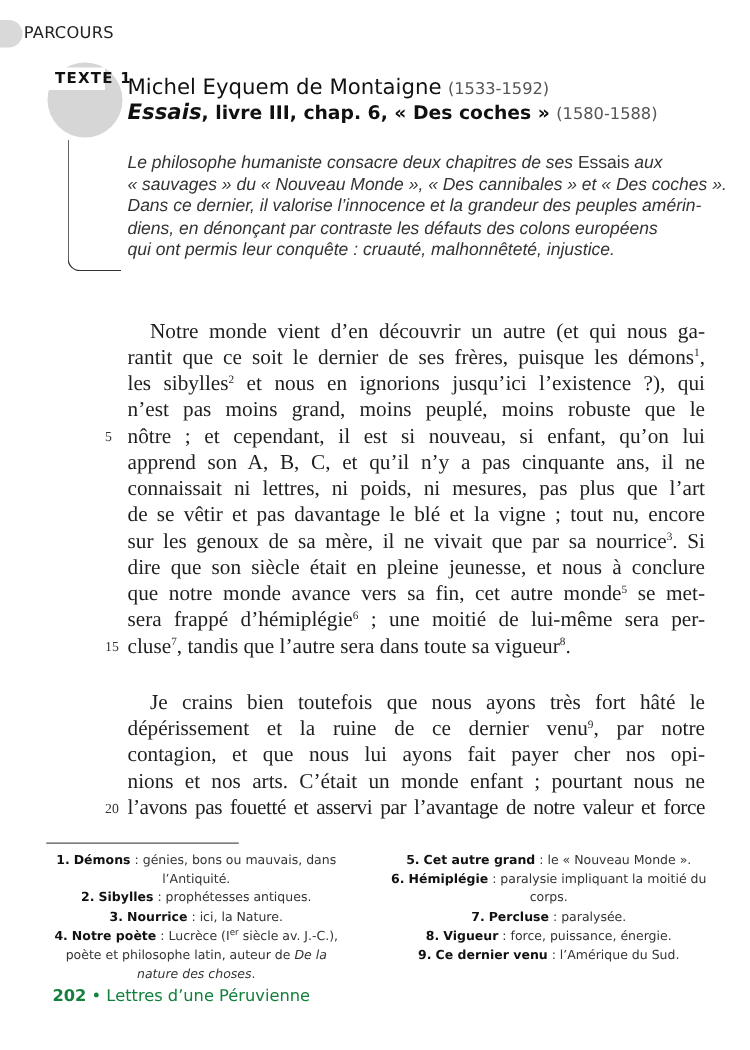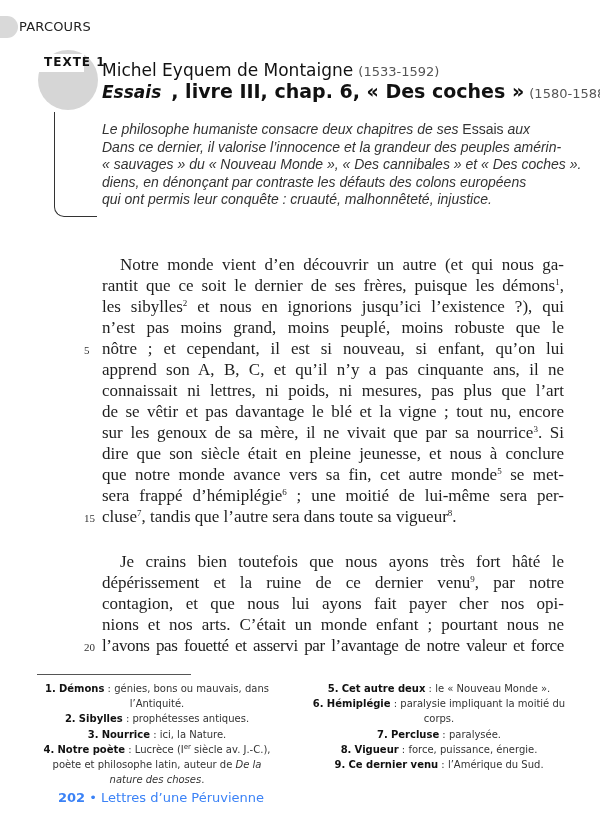--- a/index.html
+++ b/index.html
@@ -13,21 +13,21 @@
   .texte-circle { position:absolute; left:38px; top:50px; width:60px; height:60px; border-radius:50%; background:#d6d6d6; }
   .texte-label-bg { position:absolute; left:30px; top:54px; width:54px; height:18px; background:#ffffff; }
   .texte-label { position:absolute; left:32px; top:55px; font-family:"DejaVu Sans", sans-serif; font-weight:bold; font-size:12px; letter-spacing:1px; color:#111;margin-left:12px; }
 
   
   .title-line1 { position:absolute; left:102px; top:60px; white-space:nowrap; font-family:"DejaVu Sans", sans-serif; }
   .title-line2 { position:absolute; left:102px; top:80px; white-space:nowrap; font-family:"DejaVu Sans", sans-serif; }
   .author { font-weight:normal; font-size:17px; color:#111; }
   .dates { font-size:13px; color:#555; }
   .work-em { font-weight:bold; font-style:italic; font-size:17px; color:#111; }
-  .work { font-weight:bold; font-size:19px; color:#111;padding-left:10px; }
+  .work { font-weight:bold; font-size:15px; color:#111; }
 
   
   .intro-bracket { position:absolute; left:54px; top:112px; width:42px; height:104px; border-left:1.5px solid #333; border-bottom:1.5px solid #333; border-bottom-left-radius:10px; }
   .intro { position:absolute; left:102px; top:121px; width:480px; font-family:Liberation Sans, sans-serif; font-style:italic; font-size:14px; line-height:17.5px; color:#333; }
   .intro .upright { font-style:normal; }
 
   
   .main { position:absolute; left:102px; top:230px; width:462px; font-family:"Liberation Serif", "DejaVu Serif", serif; font-size:17px; line-height:21px; color:#1e1e1e; }
   .line { position:relative; height:21px; white-space:nowrap; text-align:justify; text-align-last:justify; }
   .line.last { text-align-last:left; }
@@ -37,21 +37,21 @@
 
   
   .fn-rule { position:absolute; left:37px; top:674px; width:154px; height:1px; background:#555; }
   .fn-col { position:absolute; top:681px; font-family:"DejaVu Sans", sans-serif; font-size:10px; line-height:15.2px; color:#333;text-align:center; }
   .fn-col.left { left:37px; width:240px; }
   .fn-col.right { left:309px; width:260px; }
   .fn-term { font-weight:bold; color:#111; }
   .fn-col i { font-style:italic; }
 
   
-  .footer { position:absolute; left:58px; top:790px; font-family:"DejaVu Sans", sans-serif; font-size:13px; color:#3b82f6; }
+  .footer { position:absolute; left:42px; top:790px; font-family:"DejaVu Sans", sans-serif; font-size:13px; color:#15803d; }
   .footer .pnum { font-weight:bold; }
 </style>
 </head>
 <body>
 
 <div class="parcours-tab"></div>
 <div class="parcours-label">PARCOURS</div>
 
 <div class="texte-circle"></div>
 <div class="texte-label-bg"></div>
@@ -62,22 +62,22 @@
   <span class="dates">(1533-1592)</span>
 </div>
 <div class="title-line2">
   <span class="work-em">Essais</span><span class="work">, livre III, chap. 6, « Des coches »</span>
   <span class="dates">(1580-1588)</span>
 </div>
 
 <div class="intro-bracket"></div>
 <div class="intro">
   <div><span>Le philosophe humaniste consacre deux chapitres de ses </span><span class="upright">Essais</span><span> aux</span></div>
+  <div>« sauvages » du « Nouveau Monde », « Des cannibales » et « Des coches ».</div>
   <div>Dans ce dernier, il valorise l’innocence et la grandeur des peuples amérin-</div>
-  <div>« sauvages » du « Nouveau Monde », « Des cannibales » et « Des coches ».</div>
   <div>diens, en dénonçant par contraste les défauts des colons européens</div>
   <div>qui ont permis leur conquête : cruauté, malhonnêteté, injustice.</div>
 </div>
 
 <div class="main">
   <div class="line indent"><span>Notre monde vient d’en découvrir un autre (et qui nous ga-</span></div>
   <div class="line"><span>rantit que ce soit le dernier de ses frères, puisque les démons</span><sup>1</sup><span>,</span></div>
   <div class="line"><span>les sibylles</span><sup>2</sup><span> et nous en ignorions jusqu’ici l’existence ?), qui</span></div>
   <div class="line"><span>n’est pas moins grand, moins peuplé, moins robuste que le</span></div>
   <div class="line"><span class="lnum">5</span><span>nôtre ; et cependant, il est si nouveau, si enfant, qu’on lui</span></div>
@@ -97,21 +97,21 @@
 </div>
 
 <div class="fn-rule"></div>
 <div class="fn-col left">
   <div><span class="fn-term">1.</span> <span class="fn-term">Démons</span><span> : génies, bons ou mauvais, dans l’Antiquité.</span></div>
   <div><span class="fn-term">2.</span> <span class="fn-term">Sibylles</span><span> : prophétesses antiques.</span></div>
   <div><span class="fn-term">3.</span> <span class="fn-term">Nourrice</span><span> : ici, la Nature.</span></div>
   <div><span class="fn-term">4.</span> <span class="fn-term">Notre poète</span><span> : Lucrèce (</span><span>I</span><sup style="font-size:7px;vertical-align:4px;">er</sup><span> siècle av. J.-C.), poète et philosophe latin, auteur de </span><i>De la nature des choses</i><span>.</span></div>
 </div>
 <div class="fn-col right">
-  <div><span class="fn-term">5.</span> <span class="fn-term">Cet autre deux</span><span> : le « Nouveau Monde ».</span></div>
+  <div><span class="fn-term">5.</span> <span class="fn-term">Cet autre grand</span><span> : le « Nouveau Monde ».</span></div>
   <div><span class="fn-term">6.</span> <span class="fn-term">Hémiplégie</span><span> : paralysie impliquant la moitié du corps.</span></div>
   <div><span class="fn-term">7.</span> <span class="fn-term">Percluse</span><span> : paralysée.</span></div>
   <div><span class="fn-term">8.</span> <span class="fn-term">Vigueur</span><span> : force, puissance, énergie.</span></div>
   <div><span class="fn-term">9.</span> <span class="fn-term">Ce dernier venu</span><span> : l’Amérique du Sud.</span></div>
 </div>
 
 <div class="footer">
   <span class="pnum">202</span>
   <span>•</span>
   <span>Lettres d’une Péruvienne</span>

